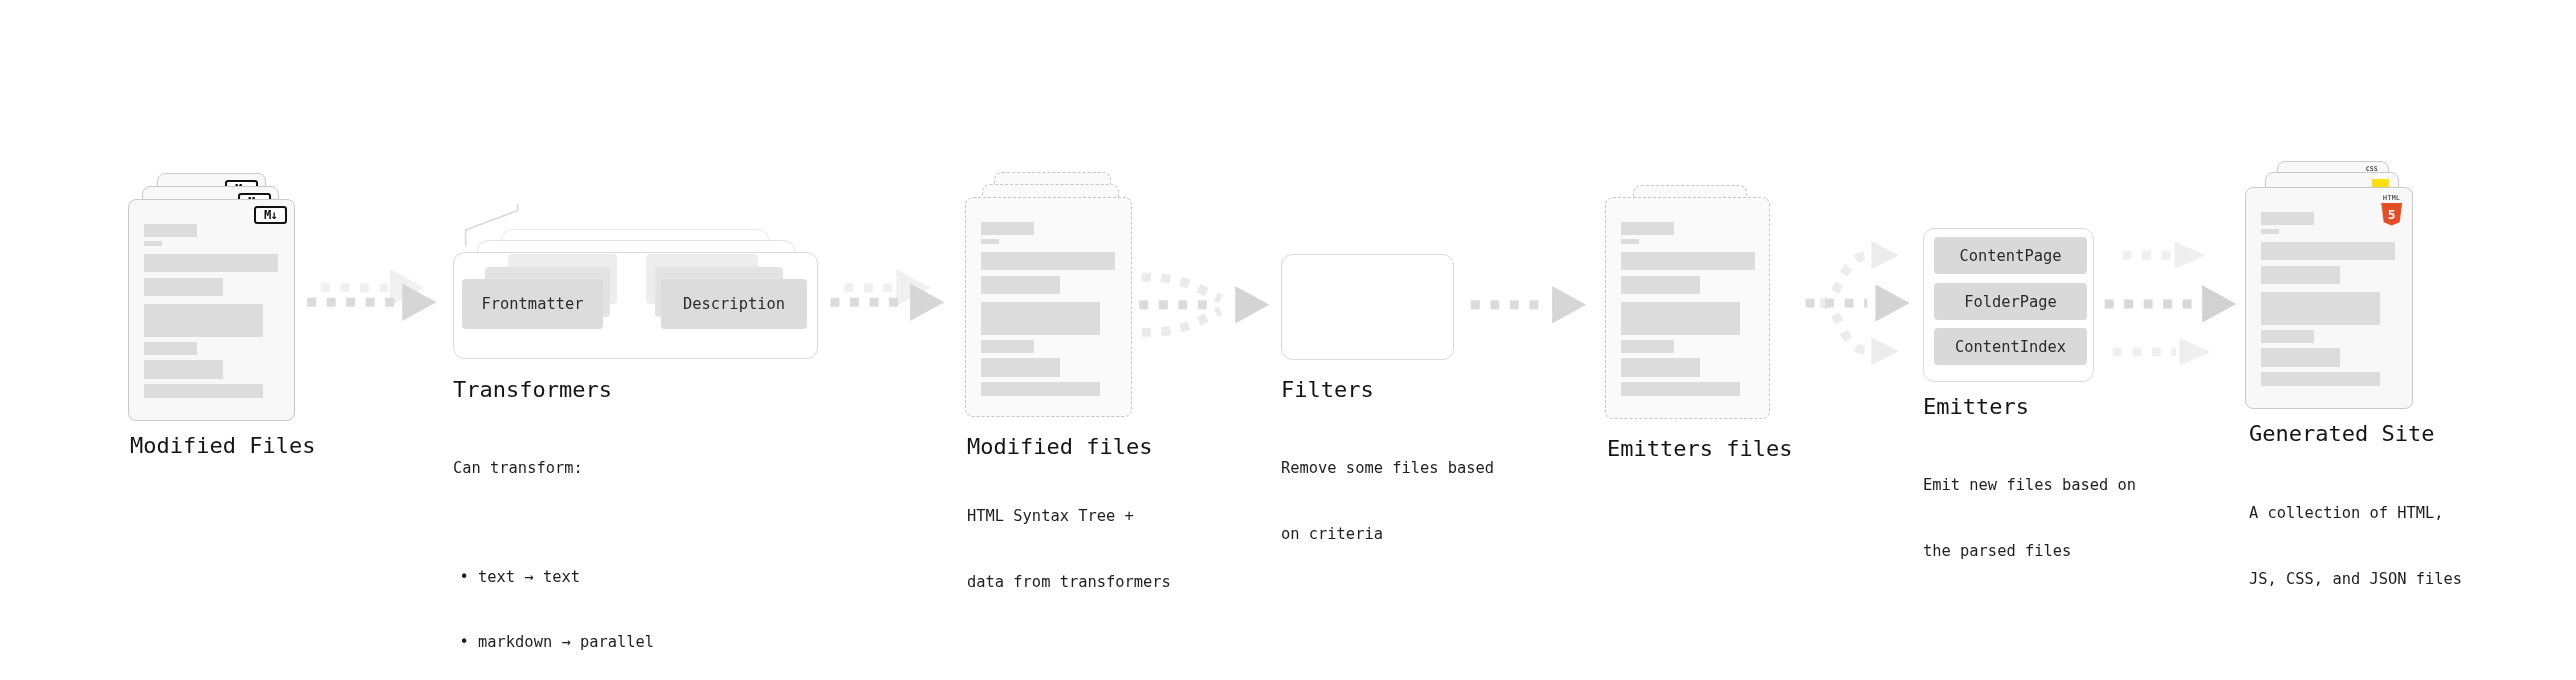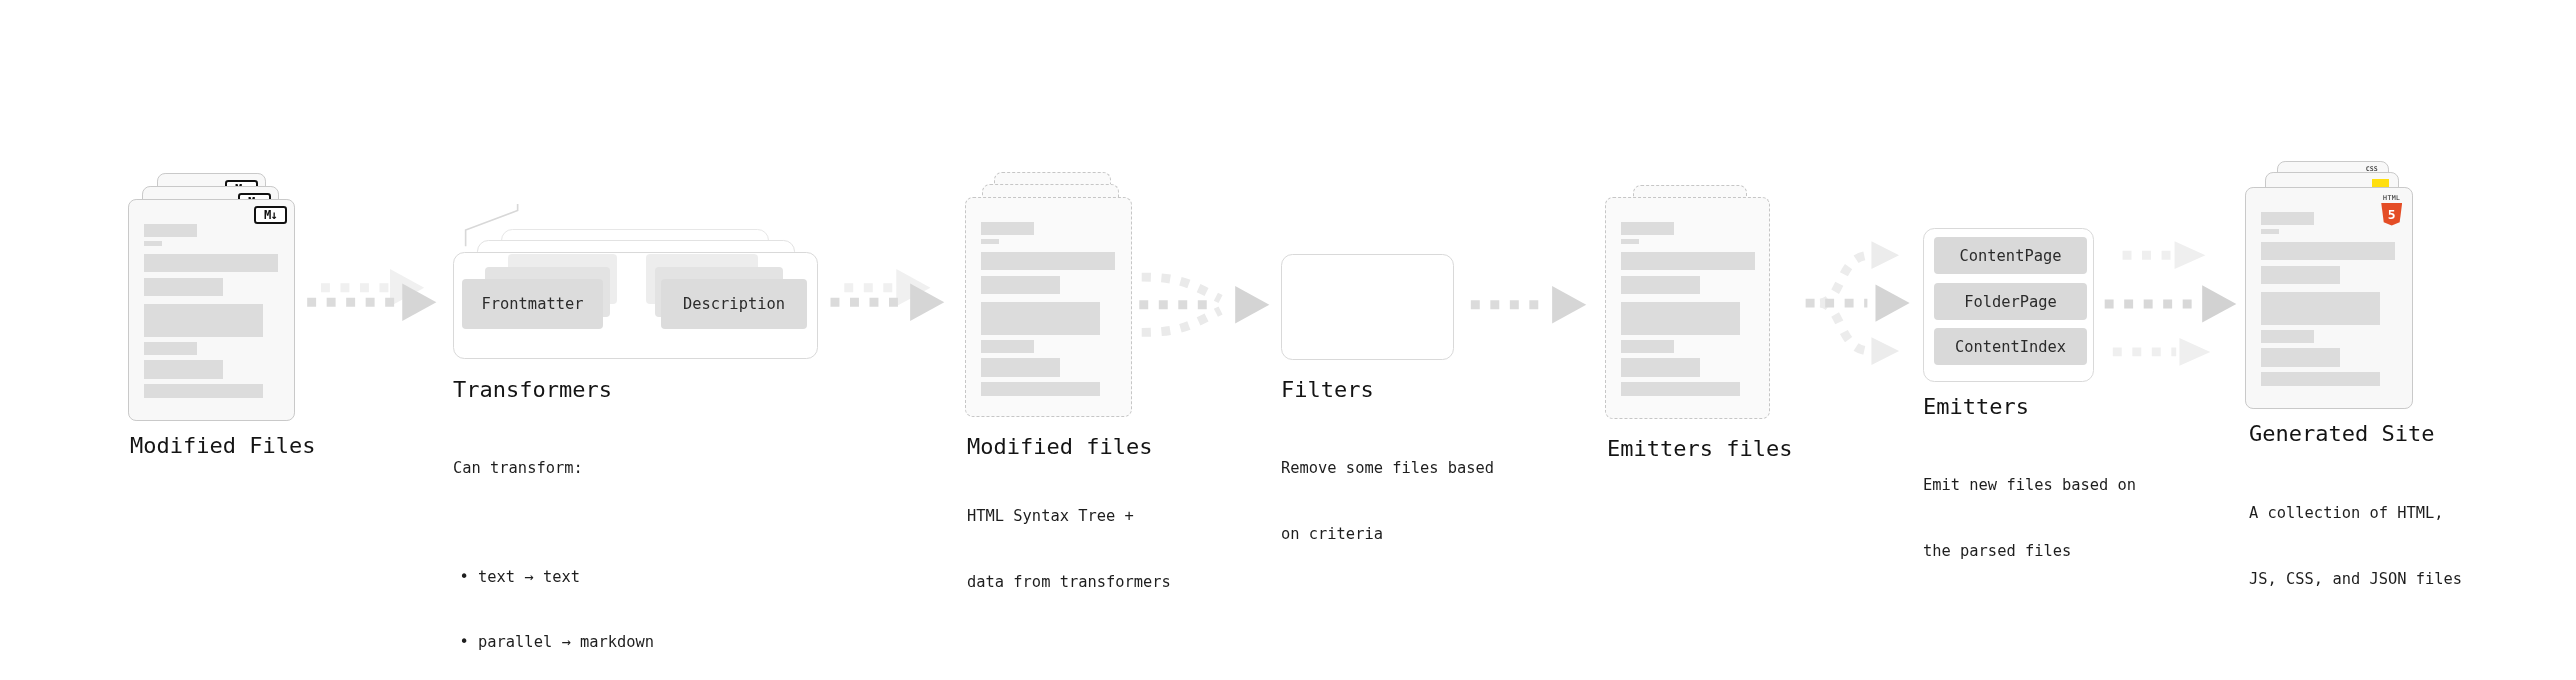--- a/index.html
+++ b/index.html
@@ -133,21 +133,21 @@
   <div class="node ghost2" style="left:646px;top:254px;width:112px;height:50px;"></div>
   <div class="node ghost1" style="left:485px;top:267px;width:125px;height:50px;"></div>
   <div class="node ghost1" style="left:655px;top:267px;width:128px;height:50px;"></div>
   <div class="node" style="left:462px;top:279px;width:141px;height:50px;text-align:right;">Frontmatter</div>
   <div class="node" style="left:661px;top:279px;width:146px;height:50px;">Description</div>
   <div class="stage-label" style="left:453px;top:377px;">Transformers</div>
   <div class="desc" style="left:453px;top:413px;">
     <div class="line">Can transform:</div>
     <div class="bullets">
       <div class="line">• text → text</div>
-      <div class="line">• parallel → markdown</div>
+      <div class="line">• markdown → parallel</div>
       
     </div>
   </div>
 
   <div class="file dashed" style="left:994px;top:172px;width:117px;height:49px;"></div>
   <div class="file dashed" style="left:982px;top:184px;width:137px;height:49px;"></div>
   <div class="file dashed" style="left:965px;top:197px;width:167px;height:220px;">
     <div class="bars">
         <div class="bar" style="width: 53px; height: 12.2px; margin-bottom: 4.1px;"></div>
         <div class="bar" style="width: 18.7px; height: 4.9px; margin-bottom: 8.1px;"></div>

